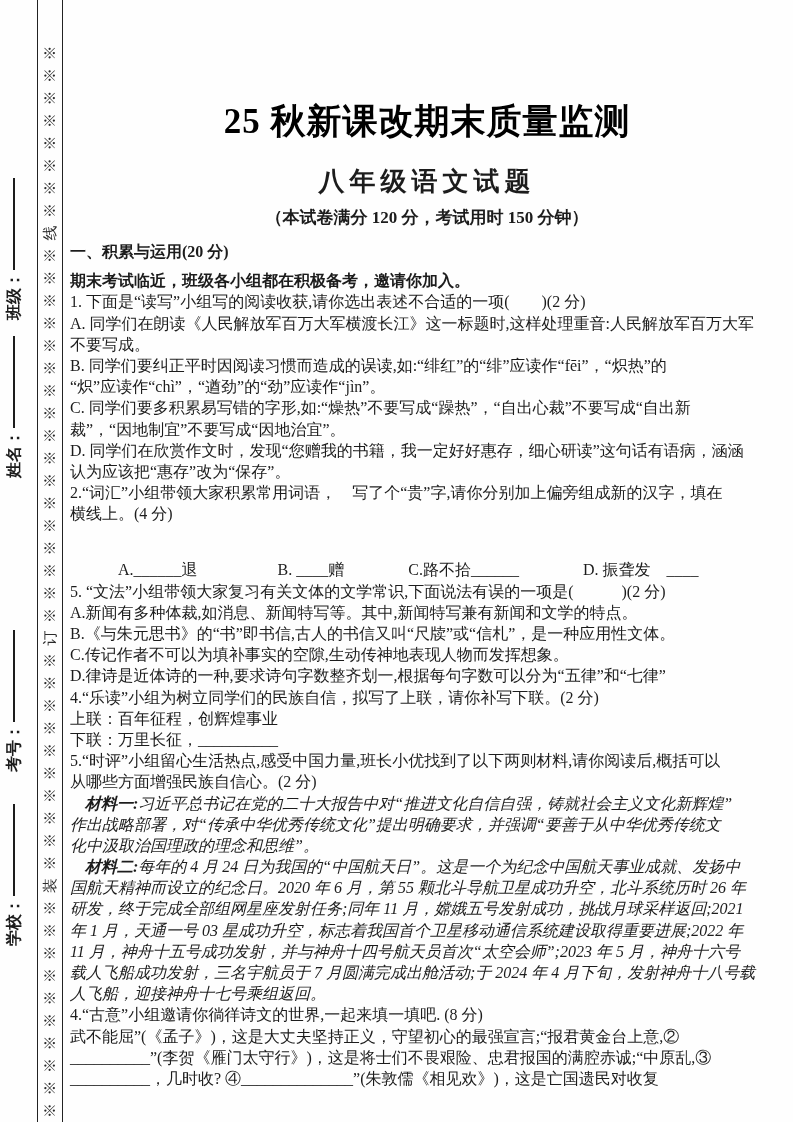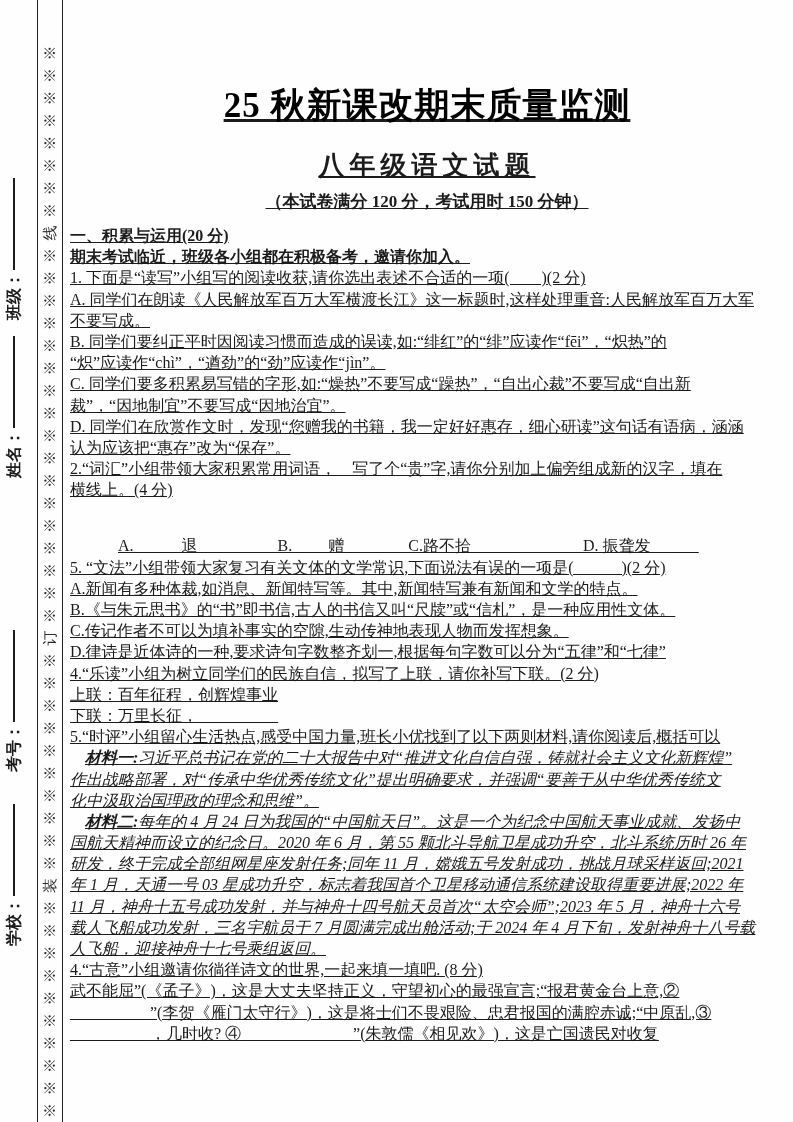--- a/index.html
+++ b/index.html
@@ -22,33 +22,33 @@
     display:flex; align-items:center; white-space:nowrap;
     font-family:"Liberation Sans","DejaVu Sans",sans-serif;
     font-weight:bold; font-size:16px; color:#1c1c1c;
   }
   .side-label .bl { width:92px; height:2px; background:#1c1c1c; margin-left:2px; flex:0 0 auto; }
   .sl-class  { top:216px; }
   .sl-name   { top:374px; }
   .sl-number { top:668px; }
   .sl-school { top:842px; }
 
-  .content { position:absolute; left:70px; top:0; width:714px;text-decoration:underline; }
+  .content { position:absolute; left:70px; top:16px; width:714px; }
   .title {
     margin:84px 0 0 0; text-align:center; color:#000;
     font-size:35px; font-weight:bold; letter-spacing:1px; line-height:44px;
   }
   .subtitle {
     margin:20px 0 0 0; text-align:center;
     font-size:26px; font-weight:600; letter-spacing:5px; line-height:35px;
   }
   .info { margin-top:8px; text-align:center; font-size:17px; font-weight:bold; line-height:22px; }
   .lines { margin-top:12px; }
   .ln { font-size:16px; line-height:21.2px; height:21.2px; white-space:pre; }
-  .ln.b { font-weight:bold; }
+  .ln.b { font-weight:bold;margin-top:8px; }
   .ln.k { font-style:italic; }
   .ln.i2 { padding-left:15px; }
   .ln.blanks { padding-left:48px;margin-top:35px; }
   .mp { font-weight:bold; font-style:italic; }
 </style>
 </head>
 <body>
 
 <div class="page">
 
@@ -96,20 +96,21 @@
       <div class="ln blanks">A.______退　　　　　B. ____赠　　　　C.路不拾______　　　　D. 振聋发　____</div>
       <div class="ln">5. “文法”小组带领大家复习有关文体的文学常识,下面说法有误的一项是(　　　)(2 分)</div>
       <div class="ln">A.新闻有多种体裁,如消息、新闻特写等。其中,新闻特写兼有新闻和文学的特点。</div>
       <div class="ln">B.《与朱元思书》的“书”即书信,古人的书信又叫“尺牍”或“信札”，是一种应用性文体。</div>
       <div class="ln">C.传记作者不可以为填补事实的空隙,生动传神地表现人物而发挥想象。</div>
       <div class="ln">D.律诗是近体诗的一种,要求诗句字数整齐划一,根据每句字数可以分为“五律”和“七律”</div>
       <div class="ln">4.“乐读”小组为树立同学们的民族自信，拟写了上联，请你补写下联。(2 分)</div>
       <div class="ln">上联：百年征程，创辉煌事业</div>
       <div class="ln">下联：万里长征，__________</div>
       <div class="ln">5.“时评”小组留心生活热点,感受中国力量,班长小优找到了以下两则材料,请你阅读后,概括可以</div>
+      <div class="ln">从哪些方面增强民族自信心。(2 分)</div>
       <div class="ln k i2"><span class="mp">材料一:</span><span>习近平总书记在党的二十大报告中对“推进文化自信自强，铸就社会主义文化新辉煌”</span></div>
       <div class="ln k">作出战略部署，对“传承中华优秀传统文化”提出明确要求，并强调“要善于从中华优秀传统文</div>
       <div class="ln k">化中汲取治国理政的理念和思维”。</div>
       <div class="ln k i2"><span class="mp">材料二:</span><span>每年的 4 月 24 日为我国的“中国航天日”。这是一个为纪念中国航天事业成就、发扬中</span></div>
       <div class="ln k">国航天精神而设立的纪念日。2020 年 6 月，第 55 颗北斗导航卫星成功升空，北斗系统历时 26 年</div>
       <div class="ln k">研发，终于完成全部组网星座发射任务;同年 11 月，嫦娥五号发射成功，挑战月球采样返回;2021</div>
       <div class="ln k">年 1 月，天通一号 03 星成功升空，标志着我国首个卫星移动通信系统建设取得重要进展;2022 年</div>
       <div class="ln k">11 月，神舟十五号成功发射，并与神舟十四号航天员首次“太空会师”;2023 年 5 月，神舟十六号</div>
       <div class="ln k">载人飞船成功发射，三名宇航员于 7 月圆满完成出舱活动;于 2024 年 4 月下旬，发射神舟十八号载</div>
       <div class="ln k">人飞船，迎接神舟十七号乘组返回。</div>

